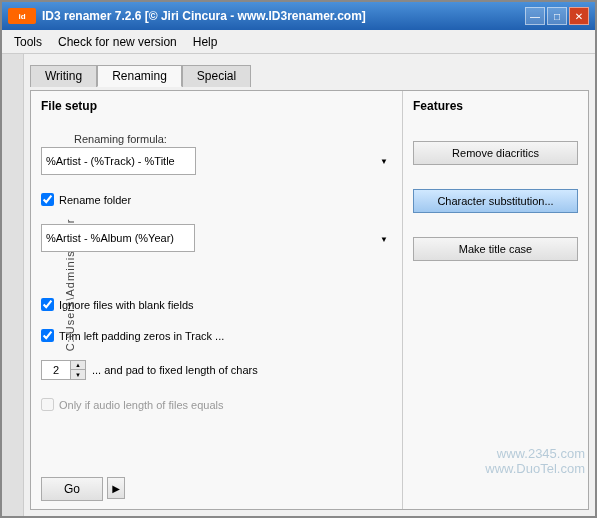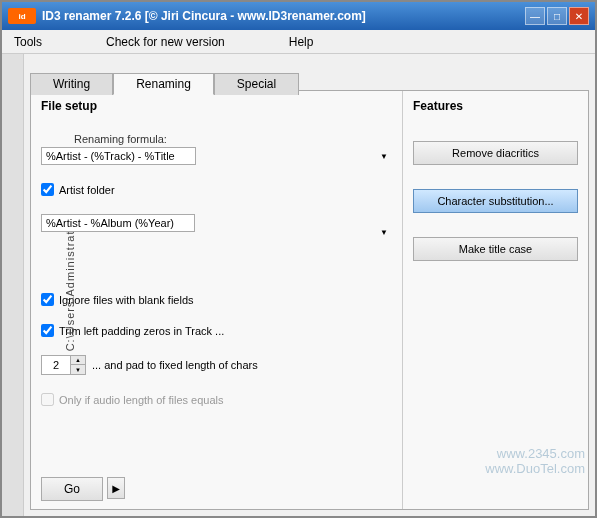--- a/index.html
+++ b/index.html
@@ -66,21 +66,20 @@
     }
     .title-btn.close { background: #d04020; }
     .menu-bar {
       background: #f0f0f0;
       border-bottom: 1px solid #ccc;
       display: flex;
       align-items: center;
       padding: 9px 4px;
       height: 24px;
       flex-shrink: 0;
-      gap: 48px;
     }
     .menu-item {
       padding: 2px 8px;
       cursor: pointer;
       font-size: 12px;
       color: #000;
     }
     .sidebar-label {
       position: absolute;
       left: 2px;
@@ -114,28 +113,28 @@
       display: flex;
       flex-direction: column;
       gap: 4px;
     }
     .tabs-row {
       display: flex;
       gap: 0;
       margin-bottom: 4px;
     }
     .tab {
-      padding: 3px 22px;
+      padding: 3px 14px;
       border: 1px solid #aaa;
       background: #ddd;
       cursor: pointer;
       font-size: 12px;
       border-bottom: none;
       position: relative;
-      top: 13px;
+      top: 5px;
     }
     .tab.active {
       background: #f8f8f8;
       border-bottom: 1px solid #f8f8f8;
       z-index: 1;
       font-weight: normal;
     }
     .panel {
       border: 1px solid #aaa;
       background: #f8f8f8;
@@ -166,21 +165,21 @@
       margin-bottom: 2px;
     }
     .sub-label {
       font-size: 11px;
       color: #333;
       margin-bottom: 2px;
       padding-left: 33px;
     }
     .formula-select {
       flex: 1;
-      height: 18px;
+      height: 28px;
       border: 1px solid #aaa;
       background: white;
       font-size: 11px;
       padding: 1px 4px;
       appearance: none;
       -webkit-appearance: none;
       padding-right: 20px;
       position: relative;
     }
     .select-wrapper {
@@ -350,21 +349,21 @@
           <div>
             <div class="sub-label">Renaming formula:</div>
             <div class="select-wrapper">
               <select class="formula-select"><option>%Artist - (%Track) - %Title</option></select>
               <span class="select-arrow">▼</span>
             </div>
           </div>
 
           <div class="checkbox-row">
             <input type="checkbox" checked="" style="">
-            <span>Artist folder</span>
+            <span>Rename folder</span>
           </div>
 
           <div class="select-wrapper">
             <select class="formula-select"><option>%Artist - %Album (%Year)</option></select>
             <span class="select-arrow">▼</span>
           </div>
 
           <div style="height:8px"></div>
 
           <div class="checkbox-row">

